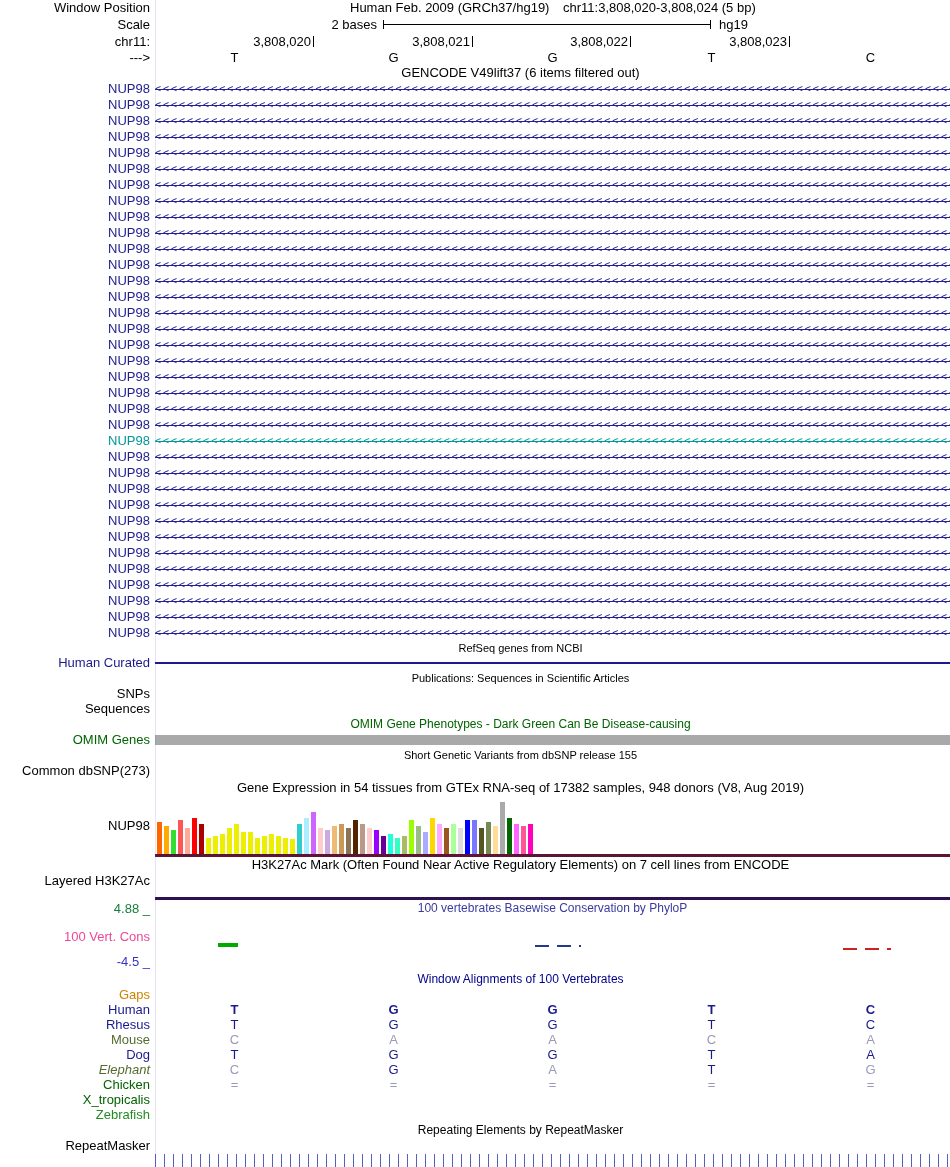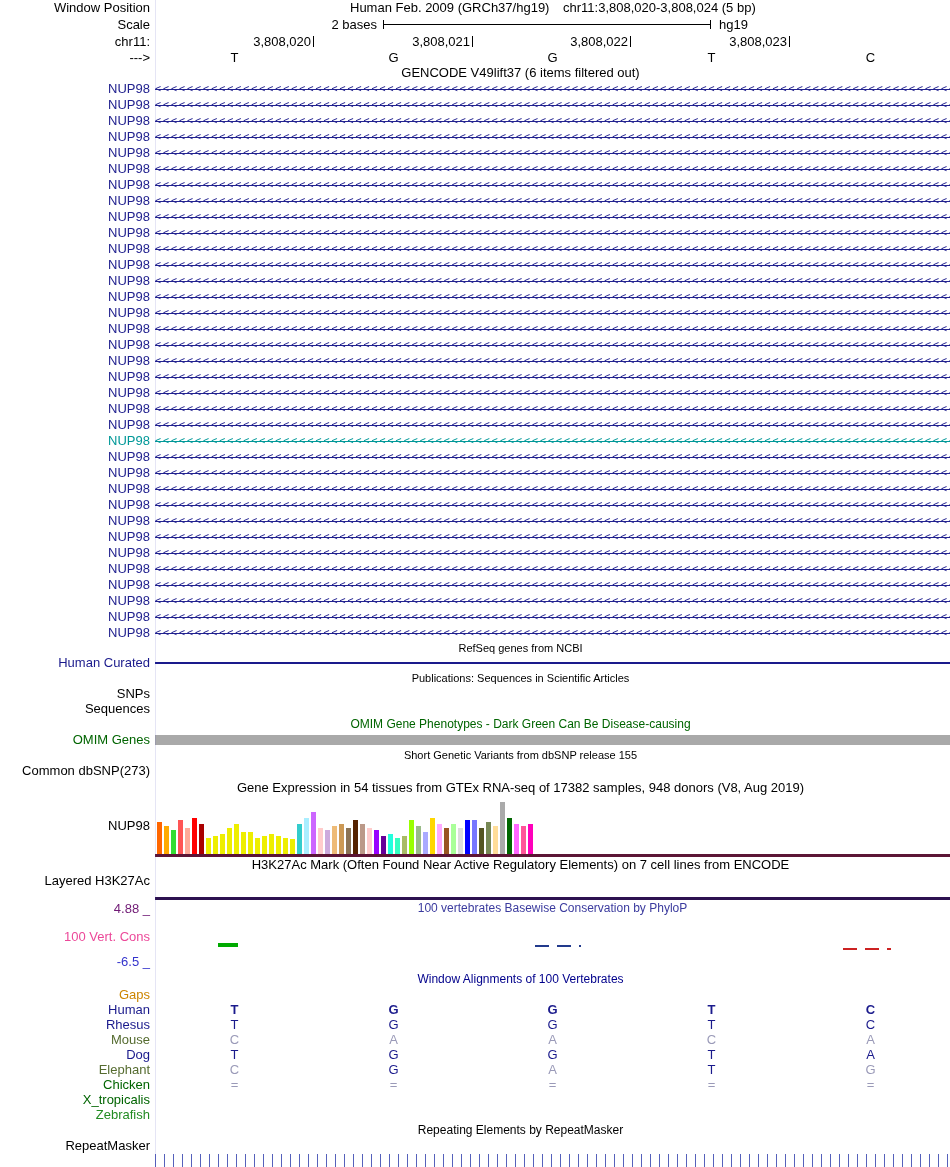--- a/index.html
+++ b/index.html
@@ -319,35 +319,35 @@
   <div class="fullline" style="height:3px;background:#5c1535"></div>
 
   <div class="titlerow" style="height:16px;line-height:16px">H3K27Ac Mark (Often Found Near Active Regulatory Elements) on 7 cell lines from ENCODE</div>
   <div class="trow" style="height:24px;line-height:16px">
     <div class="lbl">Layered H3K27Ac</div>
     <div class="trk"></div>
   </div>
   <div class="fullline" style="height:3px;background:#2d1150"></div>
 
   <div class="trow" style="height:17px;line-height:17px">
-    <div class="lbl" style="color:#701a75">4.88 _</div>
+    <div class="lbl" style="color:#15803d">4.88 _</div>
     <div class="trk">
       <div style="text-align:center;color:#3b3b9e" class="mid">100 vertebrates Basewise Conservation by PhyloP</div>
     </div>
   </div>
   <div class="trow" style="height:38px">
     <div class="lbl" style="display:flex;align-items:center;justify-content:flex-end;color:#ec4899">100 Vert. Cons</div>
     <div class="trk">
         <div style="position: absolute; left: 63px; top: 26px; width: 20px; height: 4px; background: rgb(0, 170, 0);"></div>
         <div style="position: absolute; left: 380px; top: 28px; width: 46px; height: 2px; background: repeating-linear-gradient(90deg, rgb(34, 58, 140) 0px, rgb(34, 58, 140) 14px, transparent 14px, transparent 22px);"></div>
         <div style="position: absolute; left: 688px; top: 31px; width: 48px; height: 2px; background: repeating-linear-gradient(90deg, rgb(204, 34, 34) 0px, rgb(204, 34, 34) 14px, transparent 14px, transparent 22px);"></div>
       </div>
   </div>
   <div class="trow" style="height:16px;line-height:13px">
-    <div class="lbl" style="color:#3333cc">-6.5 _</div>
+    <div class="lbl" style="color:#3333cc">-4.5 _</div>
     <div class="trk"></div>
   </div>
 
   <div class="titlerow mid" style="height:17px;line-height:17px;color:#00008b">Window Alignments of 100 Vertebrates</div>
   <div class="trow" style="height:14px;line-height:14px">
     <div class="lbl" style="color:#cc8500">Gaps</div>
     <div class="trk"></div>
   </div>
   <div>
       <div class="trow sprow">
@@ -384,21 +384,21 @@
         <div class="lbl" style="color: rgb(26, 26, 140);">Dog</div>
         <div class="trk cols5">
           <div class="cell" style="color: rgb(26, 26, 140);">T</div>
           <div class="cell" style="color: rgb(26, 26, 140);">G</div>
           <div class="cell" style="color: rgb(26, 26, 140);">G</div>
           <div class="cell" style="color: rgb(26, 26, 140);">T</div>
           <div class="cell" style="color: rgb(26, 26, 140);">A</div>
         </div>
       </div>
       <div class="trow sprow">
-        <div class="lbl" style="color: rgb(85, 107, 47);">Elephant</div>
+        <div class="lbl" style="color: rgb(85, 107, 47); font-style: italic;">Elephant</div>
         <div class="trk cols5">
           <div class="cell" style="color: rgb(154, 154, 184);">C</div>
           <div class="cell" style="color: rgb(26, 26, 140);">G</div>
           <div class="cell" style="color: rgb(154, 154, 184);">A</div>
           <div class="cell" style="color: rgb(26, 26, 140);">T</div>
           <div class="cell" style="color: rgb(154, 154, 184);">G</div>
         </div>
       </div>
       <div class="trow sprow">
         <div class="lbl" style="color: rgb(0, 100, 0);">Chicken</div>

